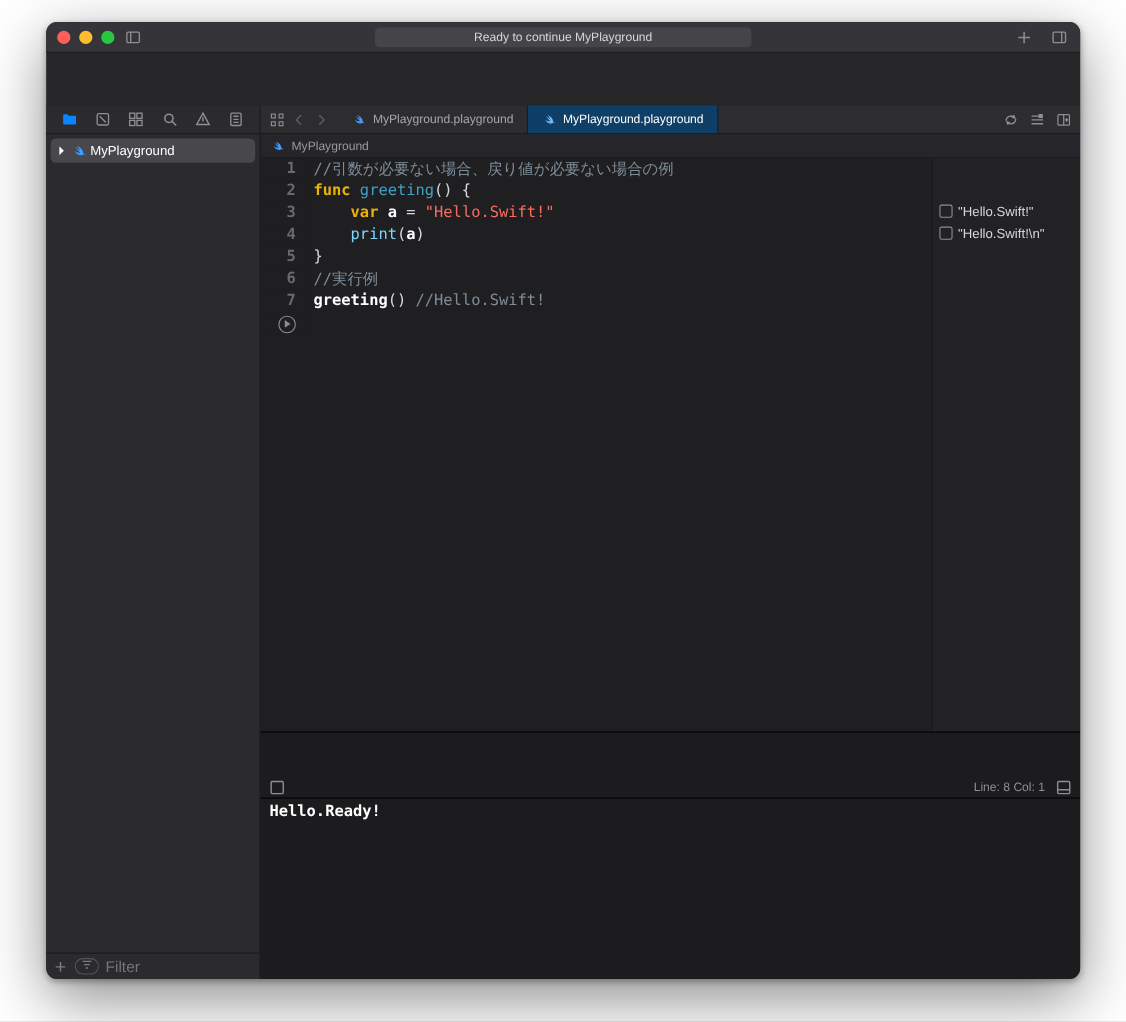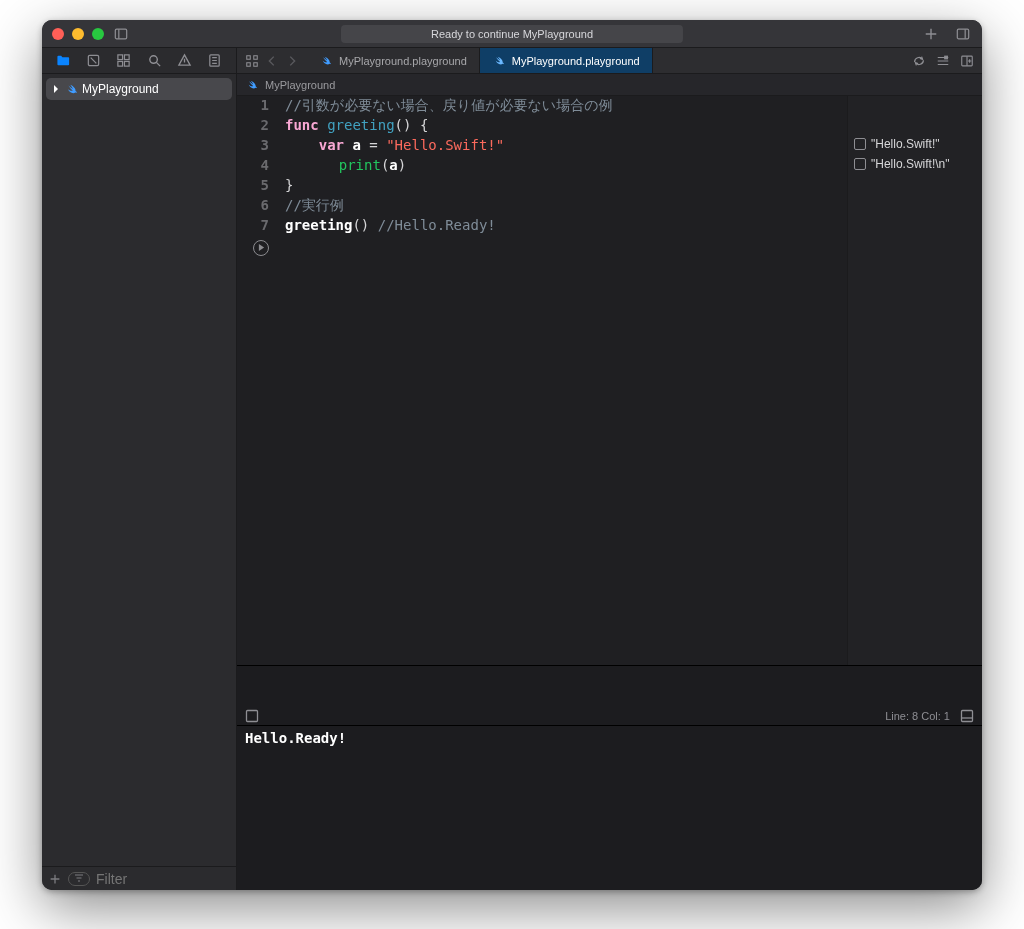--- a/index.html
+++ b/index.html
@@ -13,20 +13,21 @@
   }
   .window {
     width: 940px;
     height: 870px;
     background: #262629;
     border-radius: 10px;
     overflow: hidden;
     box-shadow: 0 18px 55px rgba(0,0,0,.45), 0 2px 6px rgba(0,0,0,.3);
     display:flex; flex-direction:column;
     color:#ccc;
+    gap:48px;
   }
 
   
   .titlebar {
     height: 28px;
     background: #353539;
     display:flex; align-items:center;
     padding: 0 10px;
     gap:8px;
     border-bottom:1px solid #1b1b1d;
@@ -130,23 +131,23 @@
   .cl{ padding:1px 0 1px 4px; white-space:pre; color:#d6d6d8; min-height:20px;}
   .runbtn{
     display:inline-flex; align-items:center; justify-content:center;
     width:16px; height:16px; border:1.5px solid #8c8c90; border-radius:50%;
     color:#8c8c90; position:relative; top:1px;
   }
   .runbtn svg{ width:7px; height:7px; }
 
   
   .cm   { color:#7f8c98;margin-top:48px; }
-  .kw   { color:#f9a8d4; font-weight:600;}
+  .kw   { color:#eab308; font-weight:600;}
   .fn   { color:#41a1c0; }
-  .fnc  { color:#22c55e;margin-left:20px; }
+  .fnc  { color:#7dd3fc; }
   .vn   { color:#fff; font-weight:600;}
   .str  { color:#fc6a5d; }
   .op   { color:#d6d6d8;}
   .bold { font-weight:600; }
 
   .result-pane{
     width:135px; background:#222225; border-left:1px solid #1b1b1d;
     font-size:12px; padding-top:38px; color:#d6d6d8;
   }
   .result-row{ display:flex; align-items:center; gap:5px; height:20px; padding:0 6px;}
@@ -386,21 +387,21 @@
               <div class="ln bold">4</div>
               <div class="cl">    <span class="fnc">print</span><span class="op">(</span><span class="vn">a</span><span class="op">)</span></div>
 
               <div class="ln">5</div>
               <div class="cl"><span class="op">}</span></div>
 
               <div class="ln">6</div>
               <div class="cl"><span class="cm">//実行例</span></div>
 
               <div class="ln bold">7</div>
-              <div class="cl"><span class="vn">greeting</span><span class="op">() </span><span class="cm">//Hello.Ready!</span></div>
+              <div class="cl"><span class="vn">greeting</span><span class="op">() </span><span class="cm">//Hello.Swift!</span></div>
 
               <div class="ln cur">
                 <span class="runbtn">
                   <svg viewBox="0 0 8 8" fill="currentColor">
                       <path d="M1 0l6 4-6 4z"></path>
                     </svg>
                 </span>
               </div>
               <div class="cl cur"></div>
             </div>

